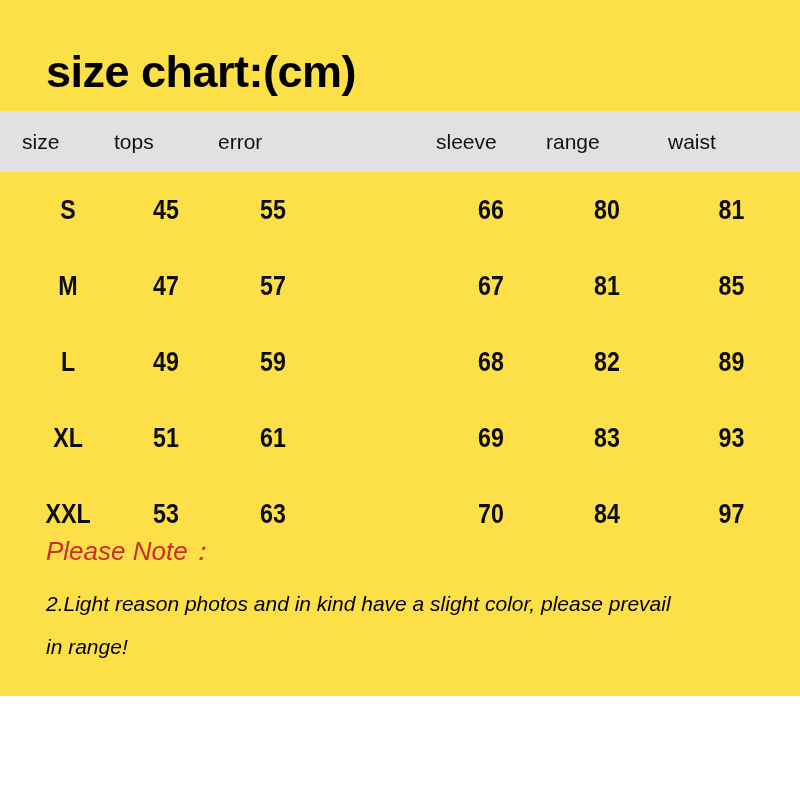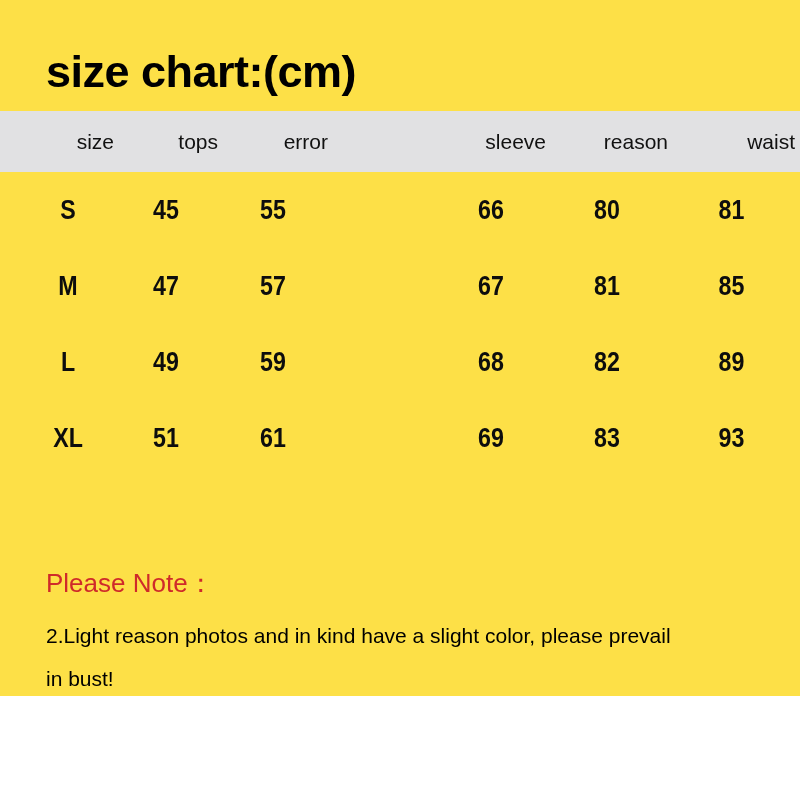--- a/index.html
+++ b/index.html
@@ -49,21 +49,21 @@
   .size-table thead tr {
     background: #e1e1e3;
   }
 
   .size-table thead th {
     height: 61px;
     padding: 0;
     font-size: 21px;
     font-weight: normal;
     color: #111111;
-    text-align: right;
+    text-align: left;
     vertical-align: middle;
   }
 
   .size-table tbody td {
     height: 76px;
     padding: 0;
     font-size: 27px;
     font-weight: bold;
     color: #0d0d0d;
     text-align: center;
@@ -83,22 +83,23 @@
   col.c-waist    { width: 127px; }
   col.edge-right { width: 5px; }
 
   .size-table thead th.edge,
   .size-table tbody td.edge { font-size: 0; }
 
   
   .notes {
     position: absolute;
     left: 46px;
-    top: 566px;
+    top: 534px;
     width: 740px;
+    font-style: italic;
   }
   .note-heading {
     font-size: 26px;
     color: #cf2a2a;
     line-height: 34px;
     margin: 0 0 14px 0;
     white-space: nowrap;
   }
   .note-line {
     font-size: 21px;
@@ -127,21 +128,21 @@
       <col class="edge-right">
     </colgroup>
     <thead>
       <tr style="background: rgb(225, 225, 227);">
         <th class="edge"></th>
         <th>size</th>
         <th>tops</th>
         <th>error</th>
         <th class="edge"></th>
         <th>sleeve</th>
-        <th>reason</th>
+        <th>range</th>
         <th>waist</th>
         <th class="edge"></th>
       </tr>
     </thead>
     <tbody>
       <tr>
         <td class="edge"></td>
         <td>S</td>
         <td>45</td>
         <td>55</td>
@@ -177,22 +178,33 @@
         <td class="edge"></td>
         <td>XL</td>
         <td>51</td>
         <td>61</td>
         <td class="edge"></td>
         <td>69</td>
         <td>83</td>
         <td>93</td>
         <td class="edge"></td>
       </tr>
+      <tr>
+        <td class="edge"></td>
+        <td>XXL</td>
+        <td>53</td>
+        <td>63</td>
+        <td class="edge"></td>
+        <td>70</td>
+        <td>84</td>
+        <td>97</td>
+        <td class="edge"></td>
+      </tr>
     </tbody>
   </table>
 
   <div class="notes">
     <div class="note-heading" style="color: rgb(207, 42, 42);">Please Note：</div>
     <p class="note-line">2.Light reason photos and in kind have a slight color, please prevail</p>
-    <p class="note-line">in bust!</p>
+    <p class="note-line">in range!</p>
   </div>
 
 </div>
 
 </body></html>

